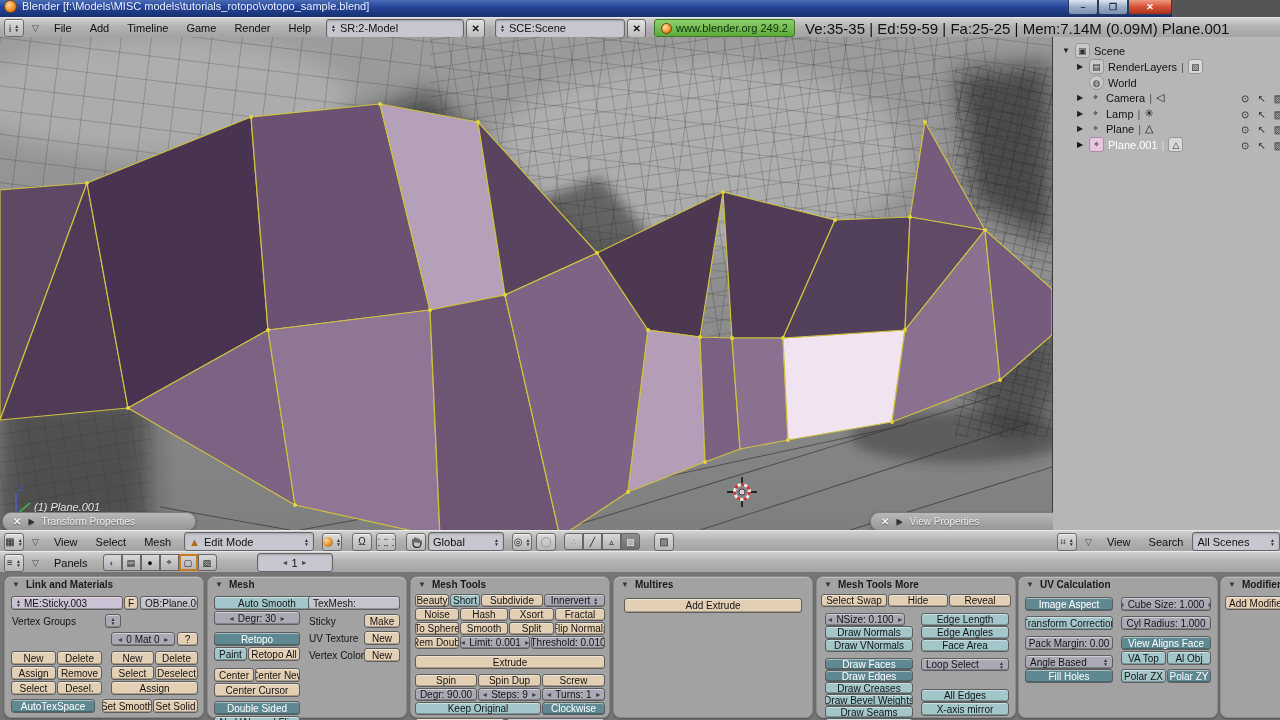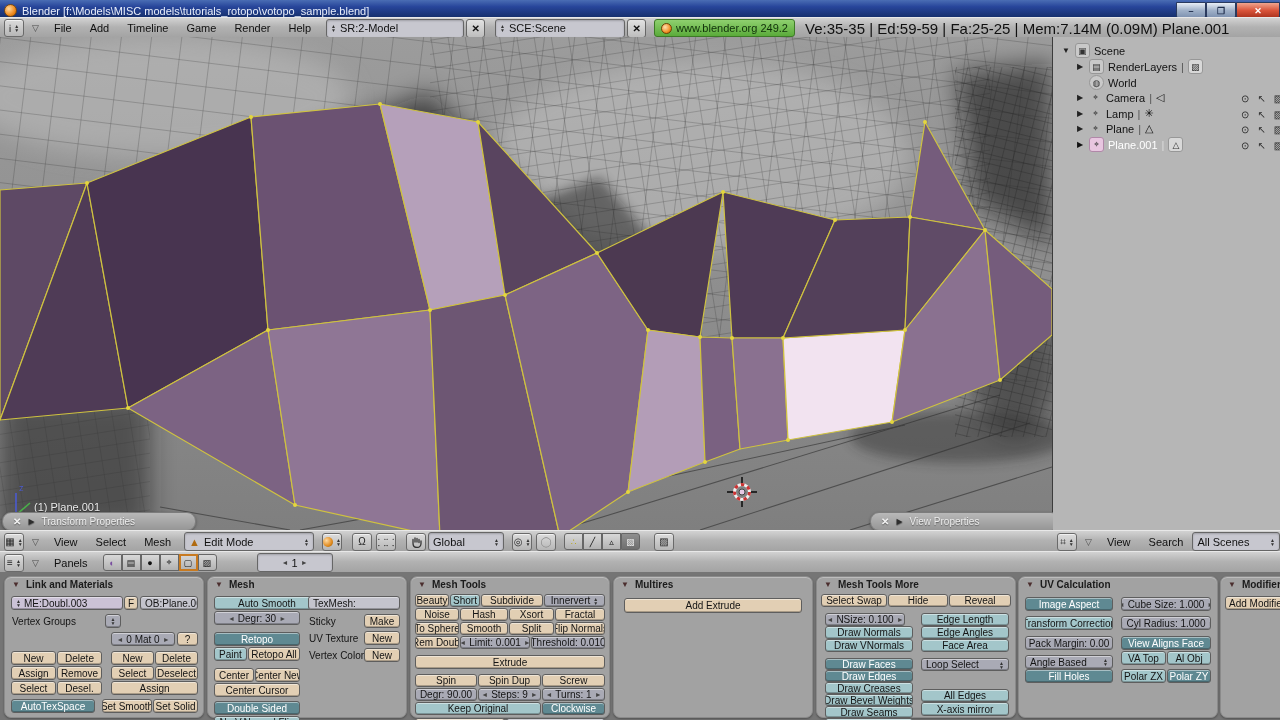--- a/index.html
+++ b/index.html
@@ -1,18 +1,18 @@
 <!DOCTYPE html>
 <html><head>
 <meta charset="utf-8">
 <style>
   html,body{margin:0;padding:0;background:#555;}
   #app{position:relative;width:1280px;height:720px;overflow:hidden;font-family:"Liberation Sans",sans-serif;-webkit-font-smoothing:antialiased;}
   
-  #titlebar{position:absolute;left:0;top:0;width:1280px;height:17px;background:linear-gradient(#4a6db4,#27459a 40%,#16306e);display:flex;align-items:flex-end;color:#e8eefb;font-size:11px;}
+  #titlebar{position:absolute;left:0;top:0;width:1172px;height:17px;background:linear-gradient(#4a6db4,#27459a 40%,#16306e);display:flex;align-items:flex-start;color:#e8eefb;font-size:11px;}
   #titlebar .tlogo{width:11px;height:11px;border-radius:50%;background:radial-gradient(circle at 35% 35%,#ffd9a0,#f08a1d 60%,#b35a00);margin:0 5px 0 4px;border:1px solid #7a4a10;}
   .wbtns{margin-left:auto;display:flex;height:15px;margin-top:-2px;}
   .wbtn{width:28px;height:15px;border:1px solid #2a3a5e;border-radius:0 0 3px 3px;background:linear-gradient(#e8eef6,#9fb0c8 50%,#7b8fae);display:flex;align-items:center;justify-content:center;font-size:9px;color:#1d2c4a;font-weight:bold;}
   .wbtn.close{width:42px;background:linear-gradient(#f0a58e,#d9543a 50%,#a8301c);color:#fff;}
   
   .hbar{position:absolute;background:linear-gradient(#d2d2d2,#b2b2b2 45%,#a2a2a2);border-top:1px solid #e8e8e8;border-bottom:1px solid #4a4a4a;display:flex;align-items:center;font-size:11px;color:#101010;}
   .menu{padding:0 9px;cursor:pointer;}
   .iconbtn{display:flex;align-items:center;justify-content:center;height:16px;min-width:18px;border:1px solid #6a6a6a;border-radius:3px;background:linear-gradient(#dcdcdc,#b6b6b6);margin:0 2px;font-size:10px;color:#222;cursor:pointer;box-shadow:inset 0 1px 0 rgba(255,255,255,.6);}
   .updn{display:inline-flex;flex-direction:column;font-size:5px;line-height:4px;color:#333;margin-left:3px;}
   .collapse{color:#4a4a4a;font-size:9px;margin:0 6px;cursor:pointer;}
@@ -20,21 +20,21 @@
   .xbtn{display:flex;align-items:center;justify-content:center;width:17px;height:17px;background:linear-gradient(#e2e2e2,#bdbdbd);border:1px solid #666;border-radius:3px;font-weight:bold;font-size:10px;color:#111;margin-left:2px;cursor:pointer;}
   #menubar{left:0;top:17px;width:1280px;height:20px;}
   .badge{display:flex;align-items:center;height:16px;background:linear-gradient(#8fd06f,#5aab3a);border:1px solid #3d7a26;border-radius:3px;padding:0 6px;font-size:11px;color:#10300a;margin-left:8px;cursor:pointer;}
   .badge .dot{width:9px;height:9px;border-radius:50%;background:radial-gradient(circle at 35% 35%,#ffe2b0,#ef8a1e 65%,#9e4e00);margin-right:4px;border:1px solid #6e4008;}
   #stats{margin-left:10px;font-size:15px;color:#101010;}
   
   #viewport{position:absolute;left:0;top:37px;width:1052px;height:493px;background:#8a8a8a;border-right:1px solid #3c3c3c;}
   .pill{position:absolute;height:17px;background:linear-gradient(#b8b8b8,#969696);border:1px solid #7c7c7c;border-radius:9px;display:flex;align-items:center;font-size:10px;color:#ececec;text-shadow:0 1px 1px rgba(0,0,0,.4);padding:0 10px;gap:7px;box-shadow:0 1px 3px rgba(0,0,0,.35);}
   .pill .px{color:#f2f2f2;font-weight:bold;font-size:10px;cursor:pointer;}
   .pill .parrow{font-size:8px;color:#2e2e2e;cursor:pointer;}
-  #objlabel{position:absolute;left:34px;top:464px;font-size:11px;color:#e9e9e9;text-shadow:0 1px 1px rgba(0,0,0,.5);}
+  #objlabel{position:absolute;left:34px;top:464px;font-size:11px;color:#e9e9e9;text-shadow:0 1px 1px rgba(0,0,0,.5);font-style:italic;}
   
   #outliner{position:absolute;left:1053px;top:37px;width:227px;height:493px;background:#b6b6b6;}
   .orow{position:absolute;left:0;height:15px;display:flex;align-items:center;font-size:11px;color:#111;gap:4px;}
   .oarr{font-size:8px;color:#222;width:10px;text-align:center;cursor:pointer;}
   .oicon{width:13px;height:13px;border-radius:3px;display:flex;align-items:center;justify-content:center;font-size:9px;color:#333;background:#c9c9c9;border:1px solid #979797;}
   .osep{color:#555;}
   .orights{position:absolute;display:flex;gap:8px;font-size:10px;color:#2a2a2a;}
   .orights span{cursor:pointer;}
   
   #btnhdr{left:0;top:551px;width:1280px;height:21px;}
@@ -405,21 +405,21 @@
     <div class="panel" style="left:4px;width:198px">
       <div class="phdr">
           <span class="parr">▼</span>
           <span>Link and Materials</span>
         </div>
       <div class="b fld fldp" style="left:6px;top:19px;width:112px">
           <span class="updn" style="margin:0 3px 0 0">
             <span>▲</span>
             <span>▼</span>
           </span>
-          <span>ME:Doubl.003</span>
+          <span>ME:Sticky.003</span>
         </div>
       <div class="b tan" style="left:119px;top:19px;width:14px">F</div>
       <div class="b fld" style="left:135px;top:19px;width:58px">OB:Plane.001</div>
       <div class="lbl" style="left:7px;top:39px">Vertex Groups</div>
       <div class="b num" style="left:100px;top:37px;width:16px">
           <span class="updn" style="margin:0">
             <span>▲</span>
             <span>▼</span>
           </span>
         </div>

